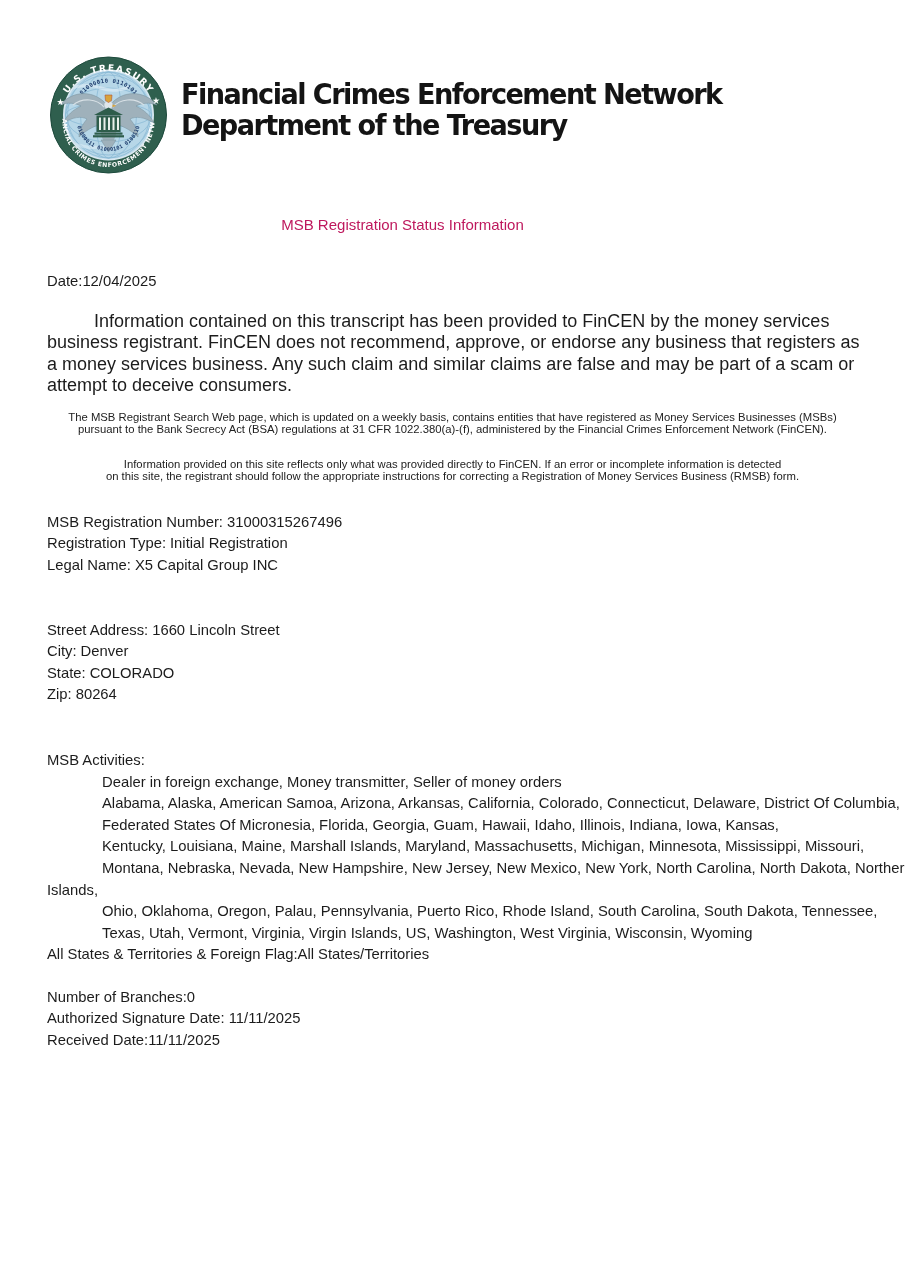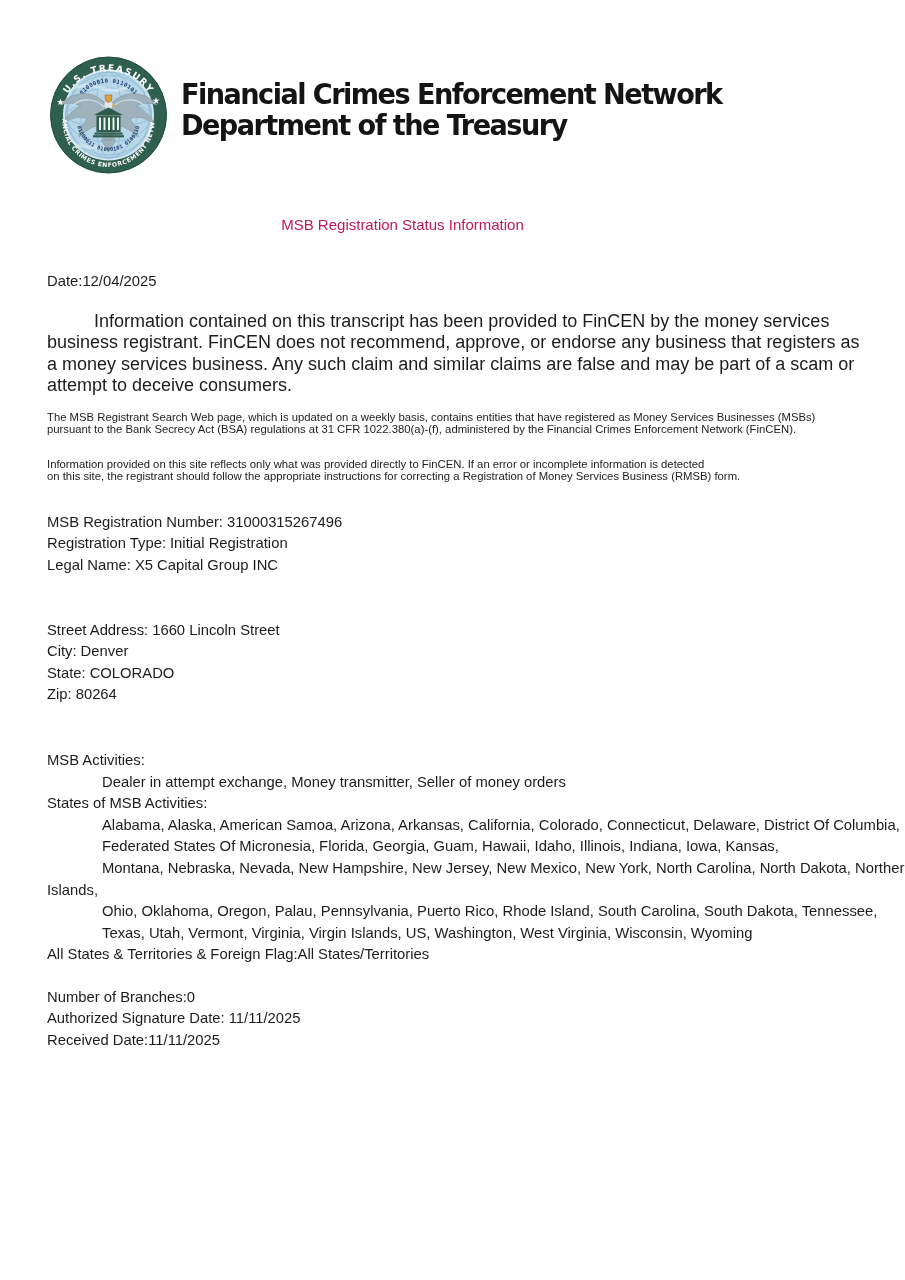--- a/index.html
+++ b/index.html
@@ -29,21 +29,21 @@
     width: 100%; text-align: center;
     font-size: 15px; font-weight: normal; color: #be185d;
   }
   .date-line { margin-top: 38px; font-size: 14.8px; line-height: 21.6px; }
 
   
   .disclaimer {
     margin: 18px 0 0 0; font-size: 18px; line-height: 21.6px;
     text-indent: 47px; text-align: left; width: 815px;
   }
-  .note { font-size: 11.3px; line-height: 12.45px; color: #222; }
+  .note { font-size: 11.3px; line-height: 12.45px; text-align: center; color: #222; }
   .note-weekly { margin-top: 14px; }
   .note-site { margin-top: 22px; }
 
   
   .block { font-size: 14.8px; }
   .line { line-height: 21.6px; white-space: nowrap; }
   .reg-block { margin-top: 29px; }
   .addr-block { margin-top: 43px; }
   .act-block { margin-top: 44px; }
   .footer-block { margin-top: 21px; }
@@ -177,24 +177,24 @@
     <div class="line">
       <span>State:</span><span class="gap1">COLORADO</span>
     </div>
     <div class="line">
       <span>Zip:</span><span class="gap1">80264</span>
     </div>
   </div>
 
   <div class="block act-block">
     <div class="line">MSB Activities:</div>
-    <div class="line indent">Dealer in attempt exchange, Money transmitter, Seller of money orders</div>
-    <div class="line">States of MSB Activities:</div>
+    <div class="line indent">Dealer in foreign exchange, Money transmitter, Seller of money orders</div>
     <div class="line indent">Alabama, Alaska, American Samoa, Arizona, Arkansas, California, Colorado, Connecticut, Delaware, District Of Columbia,</div>
     <div class="line indent">Federated States Of Micronesia, Florida, Georgia, Guam, Hawaii, Idaho, Illinois, Indiana, Iowa, Kansas,</div>
+    <div class="line indent">Kentucky, Louisiana, Maine, Marshall Islands, Maryland, Massachusetts, Michigan, Minnesota, Mississippi, Missouri,</div>
     <div class="line indent">Montana, Nebraska, Nevada, New Hampshire, New Jersey, New Mexico, New York, North Carolina, North Dakota, Northern Mariana</div>
     <div class="line">Islands,</div>
     <div class="line indent">Ohio, Oklahoma, Oregon, Palau, Pennsylvania, Puerto Rico, Rhode Island, South Carolina, South Dakota, Tennessee,</div>
     <div class="line indent">Texas, Utah, Vermont, Virginia, Virgin Islands, US, Washington, West Virginia, Wisconsin, Wyoming</div>
     <div class="line">
       <span>All States &amp; Territories &amp; Foreign Flag:</span><span class="gap2">All States/Territories</span>
     </div>
   </div>
 
   <div class="block footer-block">

